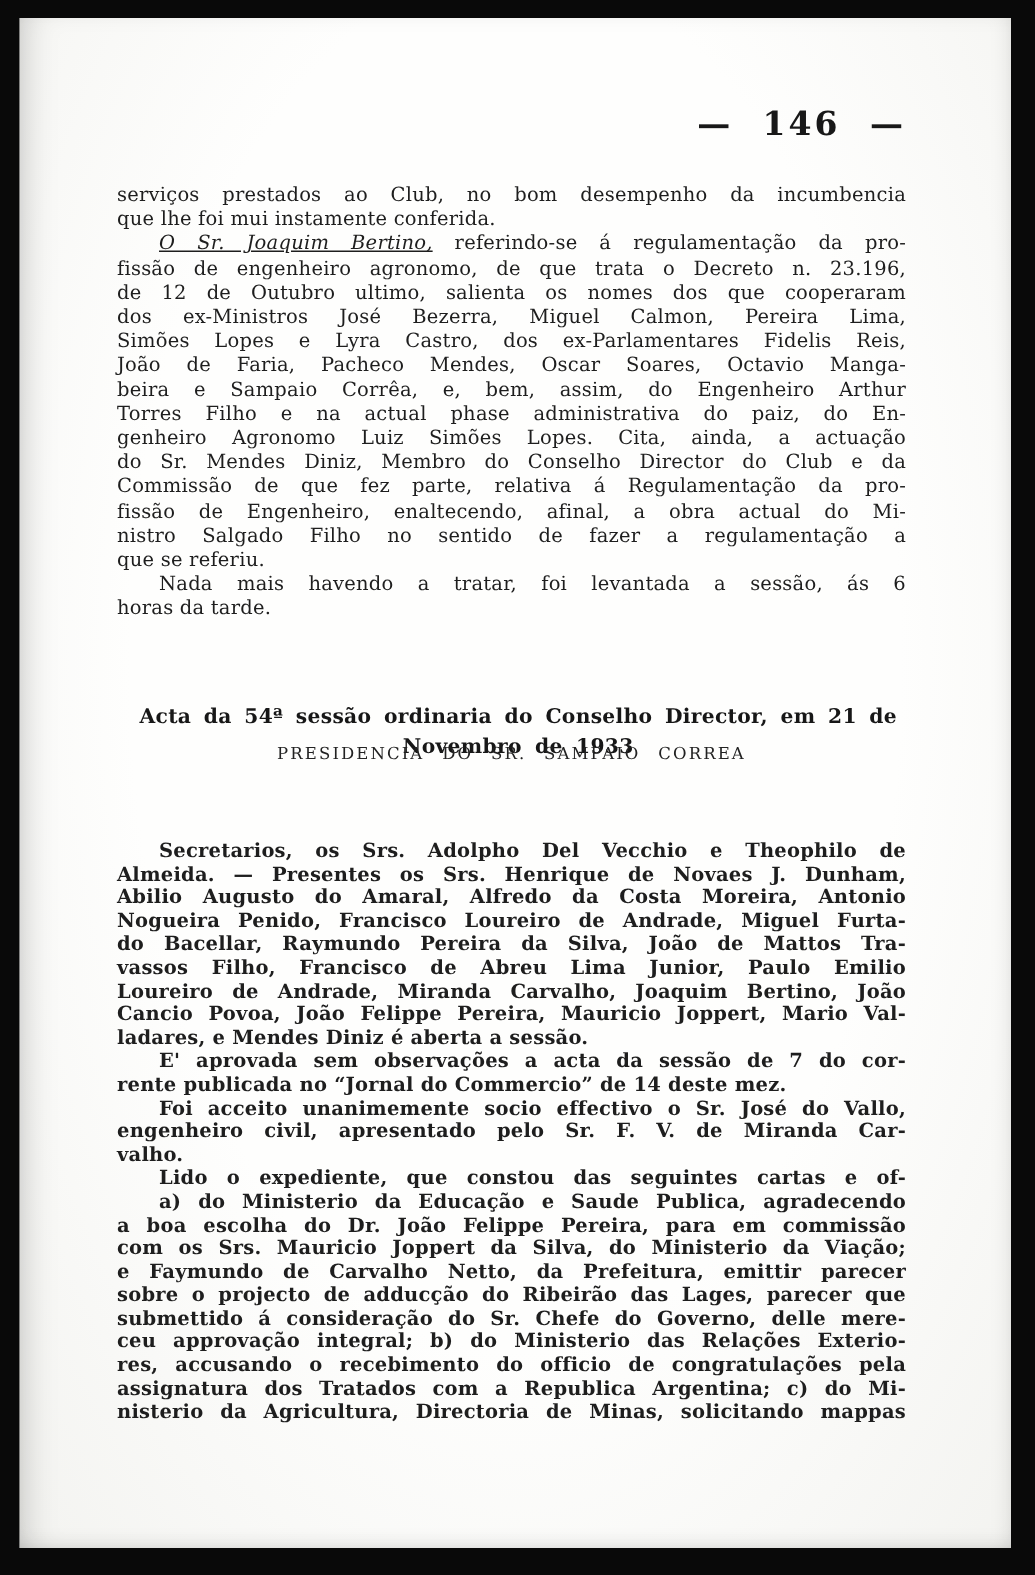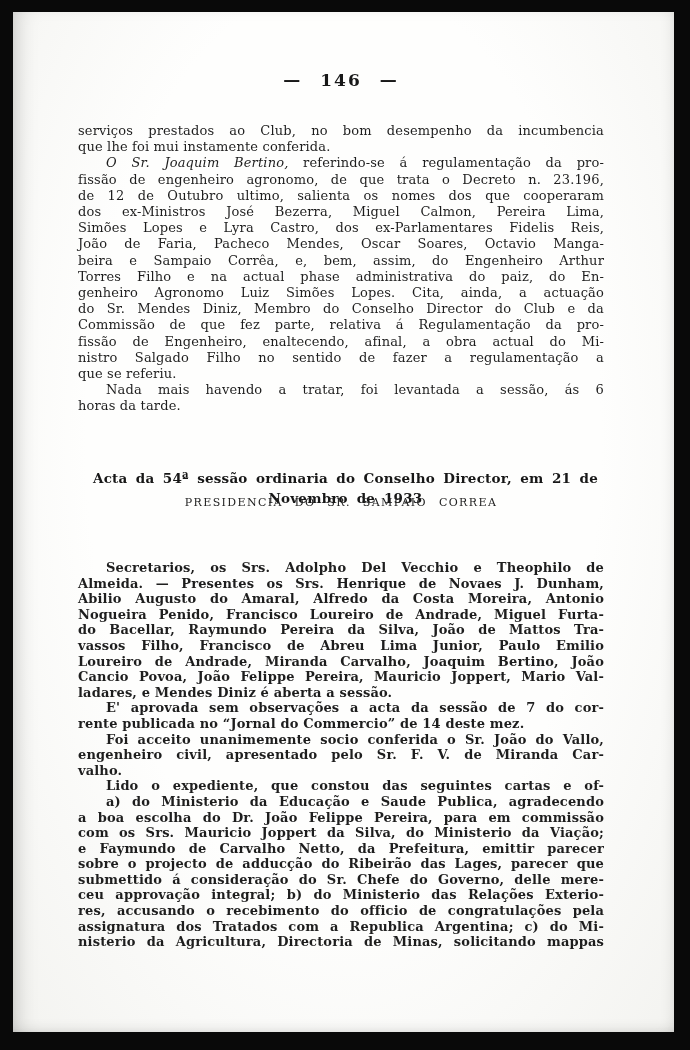--- a/index.html
+++ b/index.html
@@ -15,37 +15,37 @@
     left:13px;top:12px;
     width:661px;height:1020px;
     background:radial-gradient(ellipse at 50% 42%, #fefefd 55%, #f3f3f0 100%);
     box-shadow:inset 16px 0 26px -18px rgba(0,0,0,.28),
                inset -10px 0 18px -14px rgba(0,0,0,.18),
                inset 0 -10px 18px -14px rgba(0,0,0,.18);
     color:#1d1d1d;
   }
   .pageno{
     position:absolute;left:65px;top:58px;width:526px;
-    text-align:center;
-    font-size:17px;font-weight:bold;
+    text-align:right;
+    font-size:22px;font-weight:bold;
     letter-spacing:2px;word-spacing:10px;
     color:#181818;
   }
   .col{
     position:absolute;left:65px;width:526px;
     font-size:13px;
     letter-spacing:.15px;
     color:#1e1e1e;
   }
   .block1{top:111px;line-height:16.2px;}
   .block2{top:548px;line-height:15.6px;font-weight:bold;}
   .ln{text-align:justify;text-align-last:justify;white-space:nowrap;}
   .ln.last{text-align-last:left;}
   .ind{text-indent:28px;}
-  .it{font-style:italic;}
+  .it{font-style:italic;text-decoration:underline;}
   .heading{
     position:absolute;left:80px;top:456px;width:505px;
     font-size:13.5px;font-weight:bold;line-height:20px;
     color:#171717;letter-spacing:.2px;
   }
   .heading .h1{text-align:justify;text-align-last:justify;white-space:nowrap;}
   .heading .h2{text-align:center;text-align-last:center;word-spacing:4px;}
   .presidency{
     position:absolute;left:65px;top:484px;width:526px;
     text-align:center;
@@ -105,21 +105,21 @@
       <div class="ln">vassos Filho, Francisco de Abreu Lima Junior, Paulo Emilio</div>
       <div class="ln">Loureiro de Andrade, Miranda Carvalho, Joaquim Bertino, João</div>
       <div class="ln">Cancio Povoa, João Felippe Pereira, Mauricio Joppert, Mario Val-</div>
       <div class="ln last">ladares, e Mendes Diniz é aberta a sessão.</div>
     </div>
     <div class="para">
       <div class="ln ind">E' aprovada sem observações a acta da sessão de 7 do cor-</div>
       <div class="ln last">rente publicada no “Jornal do Commercio” de 14 deste mez.</div>
     </div>
     <div class="para">
-      <div class="ln ind">Foi acceito unanimemente socio conferida o Sr. João do Vallo,</div>
+      <div class="ln ind">Foi acceito unanimemente socio effectivo o Sr. José do Vallo,</div>
       <div class="ln">engenheiro civil, apresentado pelo Sr. F. V. de Miranda Car-</div>
       <div class="ln last">valho.</div>
     </div>
     <div class="para">
       <div class="ln ind">Lido o expediente, que constou das seguintes cartas e of-</div>
     </div>
     <div class="para">
       <div class="ln ind">a) do Ministerio da Educação e Saude Publica, agradecendo</div>
       <div class="ln">a boa escolha do Dr. João Felippe Pereira, para em commissão</div>
       <div class="ln">com os Srs. Mauricio Joppert da Silva, do Ministerio da Viação;</div>

